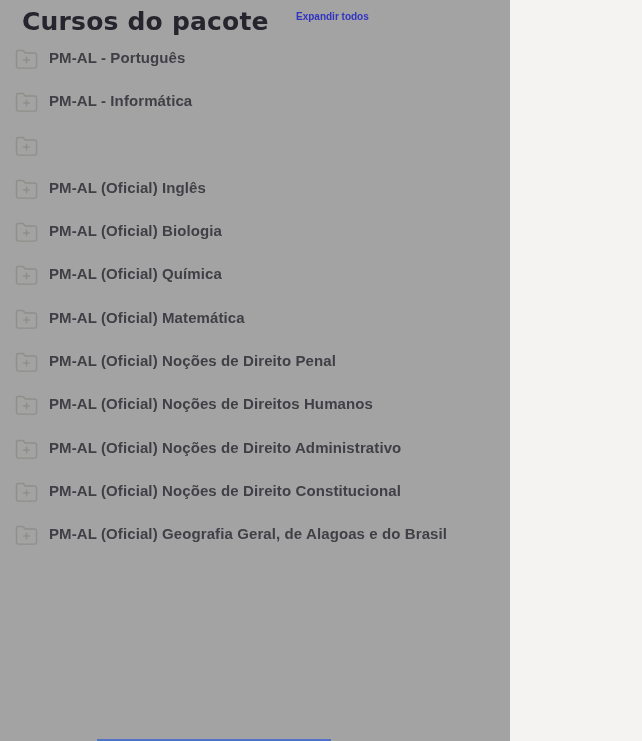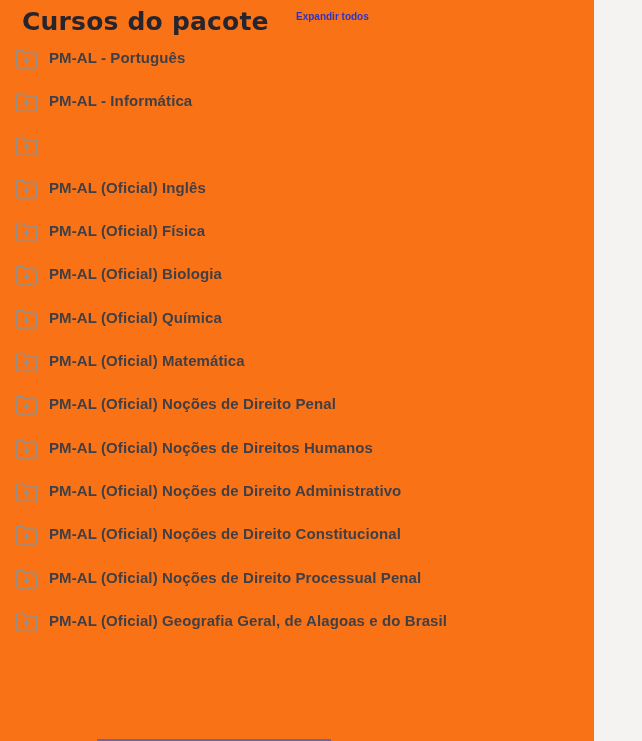--- a/index.html
+++ b/index.html
@@ -3,23 +3,23 @@
 <meta charset="utf-8">
 <style>
   * { margin: 0; padding: 0; box-sizing: border-box; }
   html, body { width: 642px; height: 741px; }
   body {
     font-family: "Liberation Sans", sans-serif;
     background: #f4f3f1;
   }
   .page {
     position: relative;
-    width: 594px;
+    width: 510px;
     height: 741px;
-    background: #f97316;
+    background: #a3a3a3;
     overflow: hidden;
   }
   .header {
     position: absolute;
     top: 6px;
     left: 22px;
     right: 20px;
     display: flex;
     align-items: center;
   }
@@ -120,28 +120,20 @@
 
       <li class="course-row">
         <svg class="folder-icon" viewBox="0 0 24 22" fill="none" stroke="#908f8b" stroke-width="1.5" stroke-linecap="round" stroke-linejoin="round">
           <path d="M1.5 18.2 V3.4 a1.8 1.8 0 0 1 1.8 -1.8 h5.2 l2 2.6 h10.2 a1.8 1.8 0 0 1 1.8 1.8 v12.2 a1.8 1.8 0 0 1 -1.8 1.8 h-17.4 a1.8 1.8 0 0 1 -1.8 -1.8 z"></path>
           <path d="M12 8.6 v6"></path>
           <path d="M9 11.6 h6"></path>
         </svg>
         <span class="course-label">PM-AL (Oficial) Inglês</span>
       </li>
 
-      <li class="course-row">
-        <svg class="folder-icon" viewBox="0 0 24 22" fill="none" stroke="#908f8b" stroke-width="1.5" stroke-linecap="round" stroke-linejoin="round">
-          <path d="M1.5 18.2 V3.4 a1.8 1.8 0 0 1 1.8 -1.8 h5.2 l2 2.6 h10.2 a1.8 1.8 0 0 1 1.8 1.8 v12.2 a1.8 1.8 0 0 1 -1.8 1.8 h-17.4 a1.8 1.8 0 0 1 -1.8 -1.8 z"></path>
-          <path d="M12 8.6 v6"></path>
-          <path d="M9 11.6 h6"></path>
-        </svg>
-        <span class="course-label">PM-AL (Oficial) Física</span>
-      </li>
 
       <li class="course-row">
         <svg class="folder-icon" viewBox="0 0 24 22" fill="none" stroke="#908f8b" stroke-width="1.5" stroke-linecap="round" stroke-linejoin="round">
           <path d="M1.5 18.2 V3.4 a1.8 1.8 0 0 1 1.8 -1.8 h5.2 l2 2.6 h10.2 a1.8 1.8 0 0 1 1.8 1.8 v12.2 a1.8 1.8 0 0 1 -1.8 1.8 h-17.4 a1.8 1.8 0 0 1 -1.8 -1.8 z"></path>
           <path d="M12 8.6 v6"></path>
           <path d="M9 11.6 h6"></path>
         </svg>
         <span class="course-label">PM-AL (Oficial) Biologia</span>
       </li>
 
@@ -193,28 +185,20 @@
 
       <li class="course-row">
         <svg class="folder-icon" viewBox="0 0 24 22" fill="none" stroke="#908f8b" stroke-width="1.5" stroke-linecap="round" stroke-linejoin="round">
           <path d="M1.5 18.2 V3.4 a1.8 1.8 0 0 1 1.8 -1.8 h5.2 l2 2.6 h10.2 a1.8 1.8 0 0 1 1.8 1.8 v12.2 a1.8 1.8 0 0 1 -1.8 1.8 h-17.4 a1.8 1.8 0 0 1 -1.8 -1.8 z"></path>
           <path d="M12 8.6 v6"></path>
           <path d="M9 11.6 h6"></path>
         </svg>
         <span class="course-label">PM-AL (Oficial) Noções de Direito Constitucional</span>
       </li>
 
-      <li class="course-row">
-        <svg class="folder-icon" viewBox="0 0 24 22" fill="none" stroke="#908f8b" stroke-width="1.5" stroke-linecap="round" stroke-linejoin="round">
-          <path d="M1.5 18.2 V3.4 a1.8 1.8 0 0 1 1.8 -1.8 h5.2 l2 2.6 h10.2 a1.8 1.8 0 0 1 1.8 1.8 v12.2 a1.8 1.8 0 0 1 -1.8 1.8 h-17.4 a1.8 1.8 0 0 1 -1.8 -1.8 z"></path>
-          <path d="M12 8.6 v6"></path>
-          <path d="M9 11.6 h6"></path>
-        </svg>
-        <span class="course-label">PM-AL (Oficial) Noções de Direito Processual Penal</span>
-      </li>
 
 
       <li class="course-row">
         <svg class="folder-icon" viewBox="0 0 24 22" fill="none" stroke="#908f8b" stroke-width="1.5" stroke-linecap="round" stroke-linejoin="round">
           <path d="M1.5 18.2 V3.4 a1.8 1.8 0 0 1 1.8 -1.8 h5.2 l2 2.6 h10.2 a1.8 1.8 0 0 1 1.8 1.8 v12.2 a1.8 1.8 0 0 1 -1.8 1.8 h-17.4 a1.8 1.8 0 0 1 -1.8 -1.8 z"></path>
           <path d="M12 8.6 v6"></path>
           <path d="M9 11.6 h6"></path>
         </svg>
         <span class="course-label">PM-AL (Oficial) Geografia Geral, de Alagoas e do Brasil</span>
       </li>

